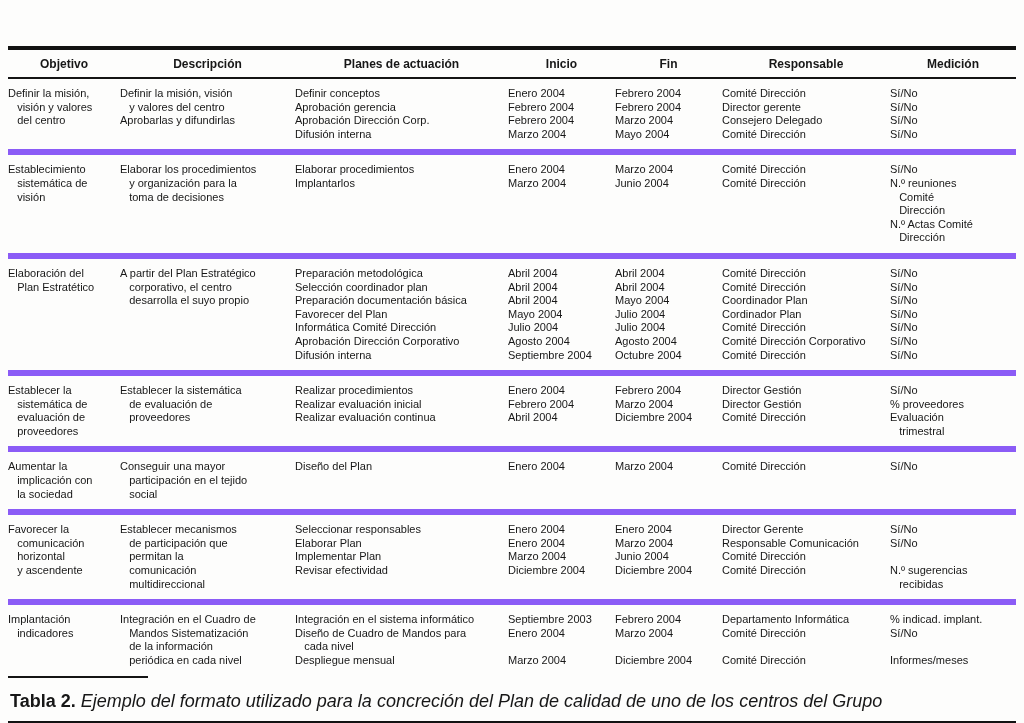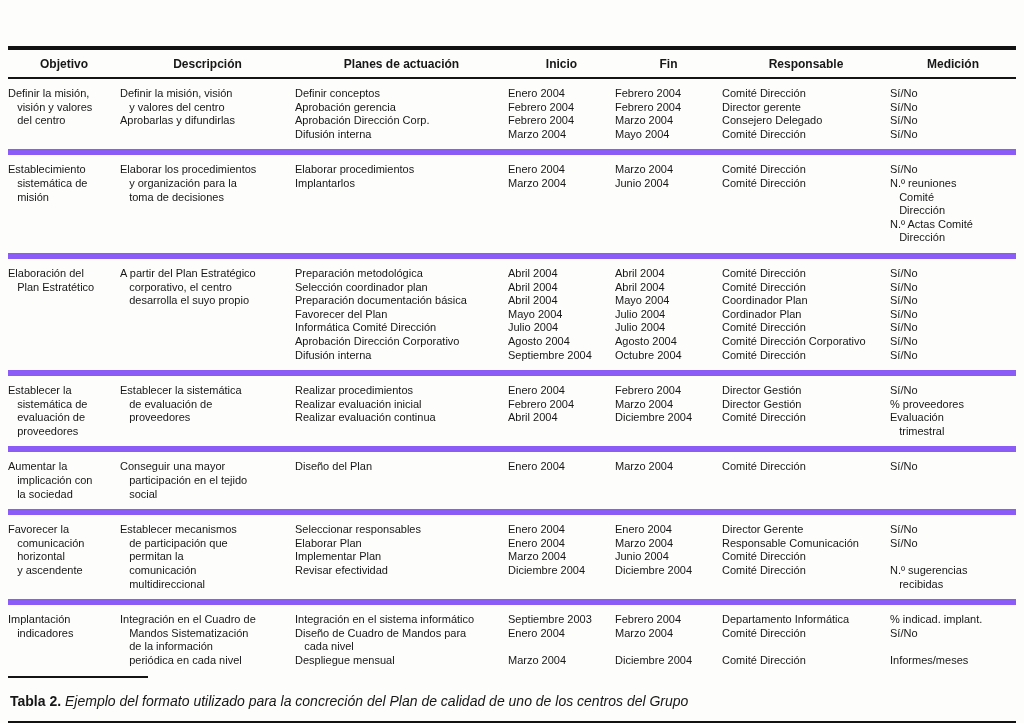--- a/index.html
+++ b/index.html
@@ -54,21 +54,21 @@
     min-height: 13.6px;
   }
   .rule-short {
     width: 140px;
     height: 2px;
     background: #141414;
     margin: 0;
   }
   .caption {
     margin: 15px 0 0 2px;
-    font-size: 14px;
+    font-size: 18px;
     line-height: 16px;
   }
   .caption .cap-label {
     font-weight: bold;
     font-style: normal;
   }
   .caption .cap-text {
     font-style: italic;
   }
   .rule-bottom {
@@ -142,21 +142,21 @@
             <div class="ln">Sí/No</div>
             <div class="ln">Sí/No</div>
             <div class="ln">Sí/No</div>
             <div class="ln">Sí/No</div>
           </td>
         </tr>
         <tr>
           <td>
             <div class="ln">Establecimiento</div>
             <div class="ln">   sistemática de</div>
-            <div class="ln">   misión</div>
+            <div class="ln">   visión</div>
           </td>
           <td>
             <div class="ln">Elaborar los procedimientos</div>
             <div class="ln">   y organización para la</div>
             <div class="ln">   toma de decisiones</div>
           </td>
           <td>
             <div class="ln">Elaborar procedimientos</div>
             <div class="ln">Implantarlos</div>
           </td>

